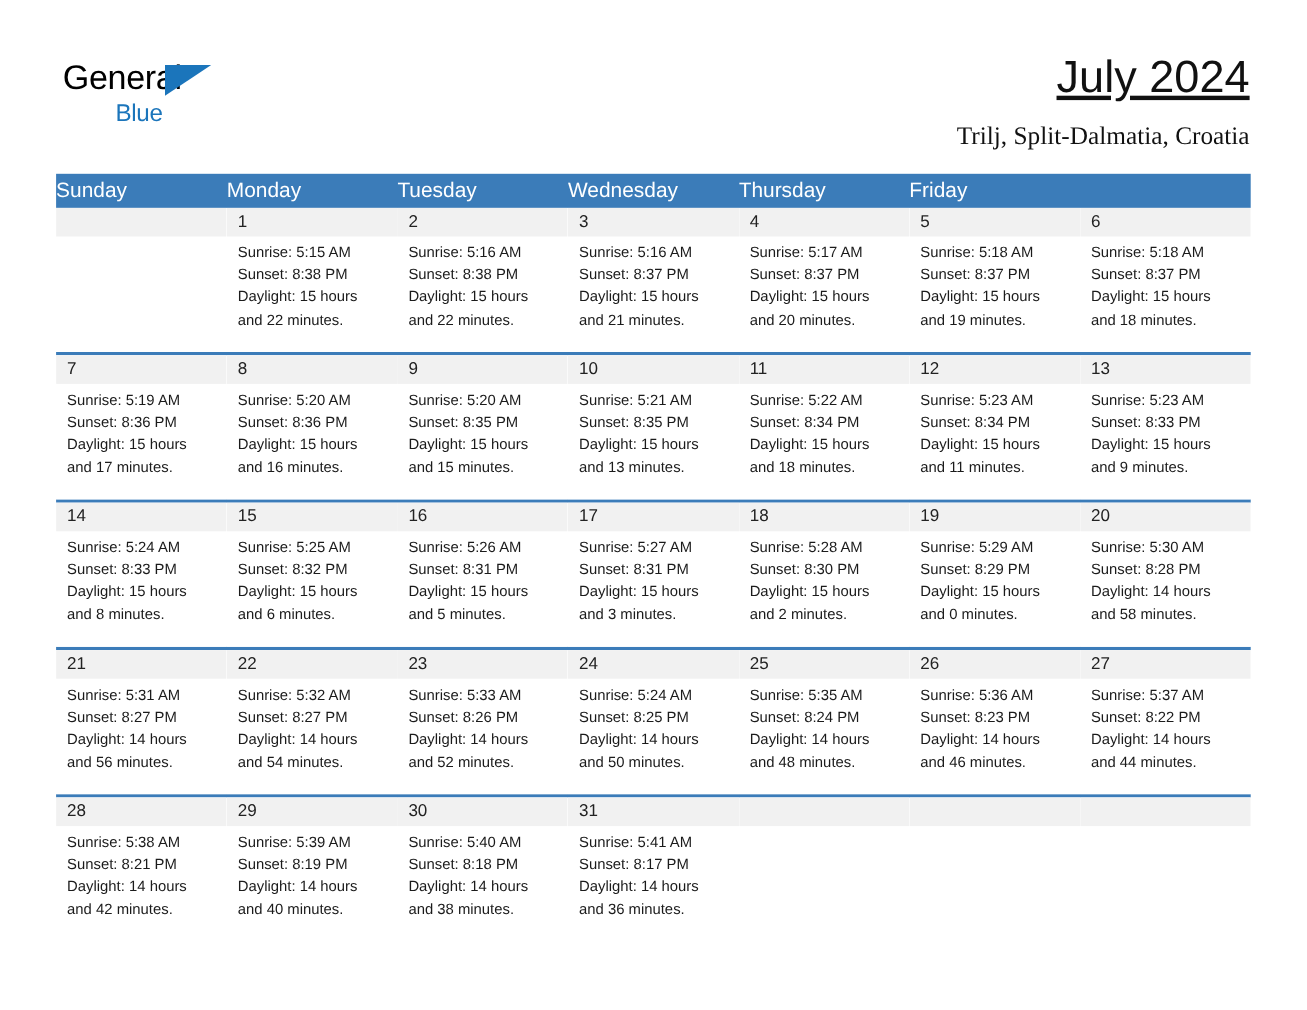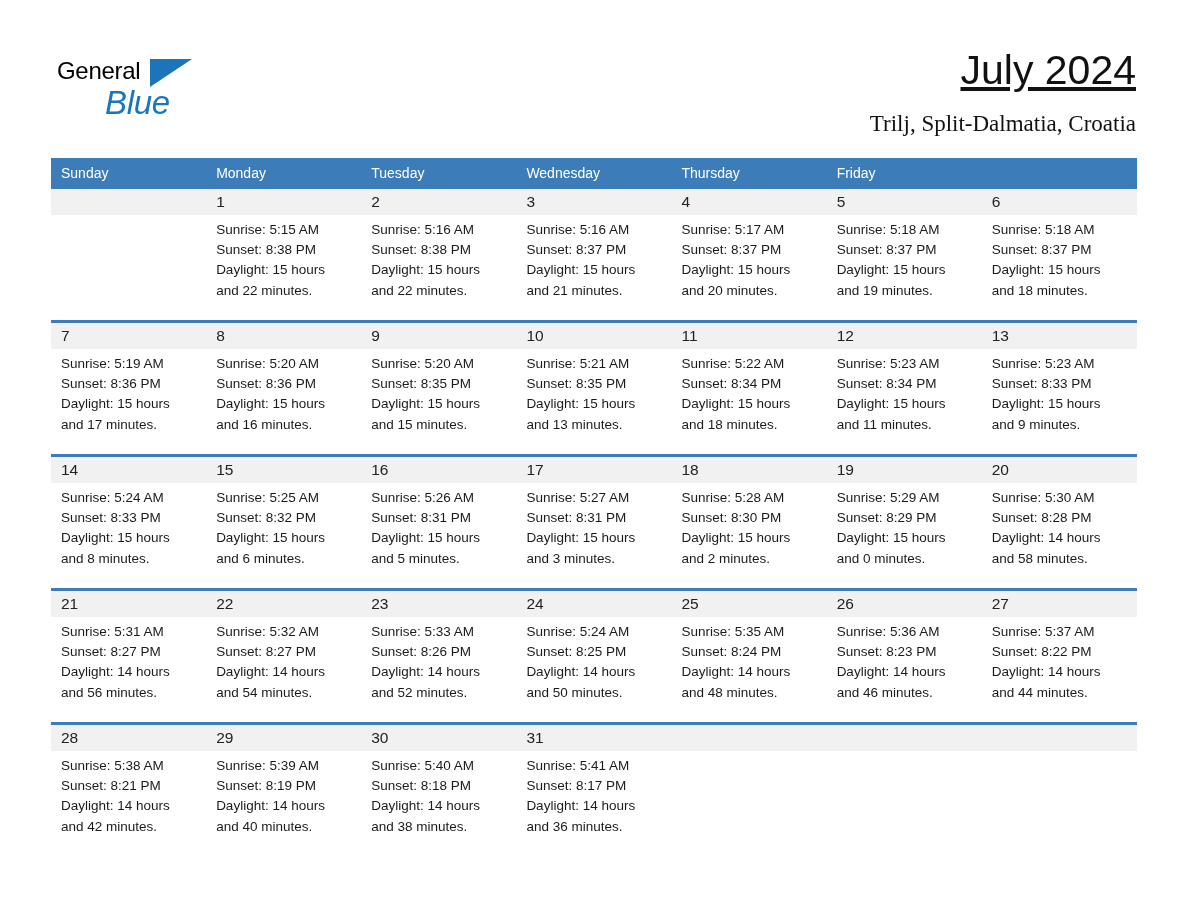--- a/index.html
+++ b/index.html
@@ -23,42 +23,41 @@
     left: 0; top: 0;
     width: 1188px; height: 158px;
   }
   .logo {
     position: absolute;
     left: 57px; top: 53px;
     width: 200px; height: 72px;
   }
   .logo-line1 {
     position: relative;
-    font-size: 24px;
+    font-size: 31px;
     line-height: 36px;
     color: #000000;
     letter-spacing: -0.3px;
     white-space: nowrap;
   }
   .logo-tri {
     position: absolute;
     left: 93px; top: 6px;
     width: 0; height: 0;
     border-left: 42px solid #1b75bb;
     border-bottom: 28px solid transparent;
   }
   .logo-line2 {
     position: absolute;
     left: 48px; top: 32px;
-    font-size: 33px;
+    font-size: 22px;
     line-height: 36px;
     color: #1b75bb;
     letter-spacing: -0.3px;
     white-space: nowrap;
-    font-style: italic;
   }
 
   .title {
     position: absolute;
     right: 52px; top: 46px;
     font-size: 41px;
     line-height: 48px;
     color: #111111;
     text-align: center;
     white-space: nowrap;
@@ -88,23 +87,22 @@
   .weekday-row {
     display: flex;
     width: 1086px;
     height: 31px;
     background: #3b7cb9;
   }
   .weekday {
     flex: 0 0 155.14px;
     width: 155.14px;
     color: #ffffff;
-    font-size: 14px;
+    font-size: 19px;
     line-height: 31px;
-    padding-left: 10px;
     white-space: nowrap;
     overflow: hidden;
   }
 
   .week {
     width: 1086px;
     border-top: 3px solid #3b7cb9;
   }
   .week:first-of-type { border-top: none; }
   .week-inner {

